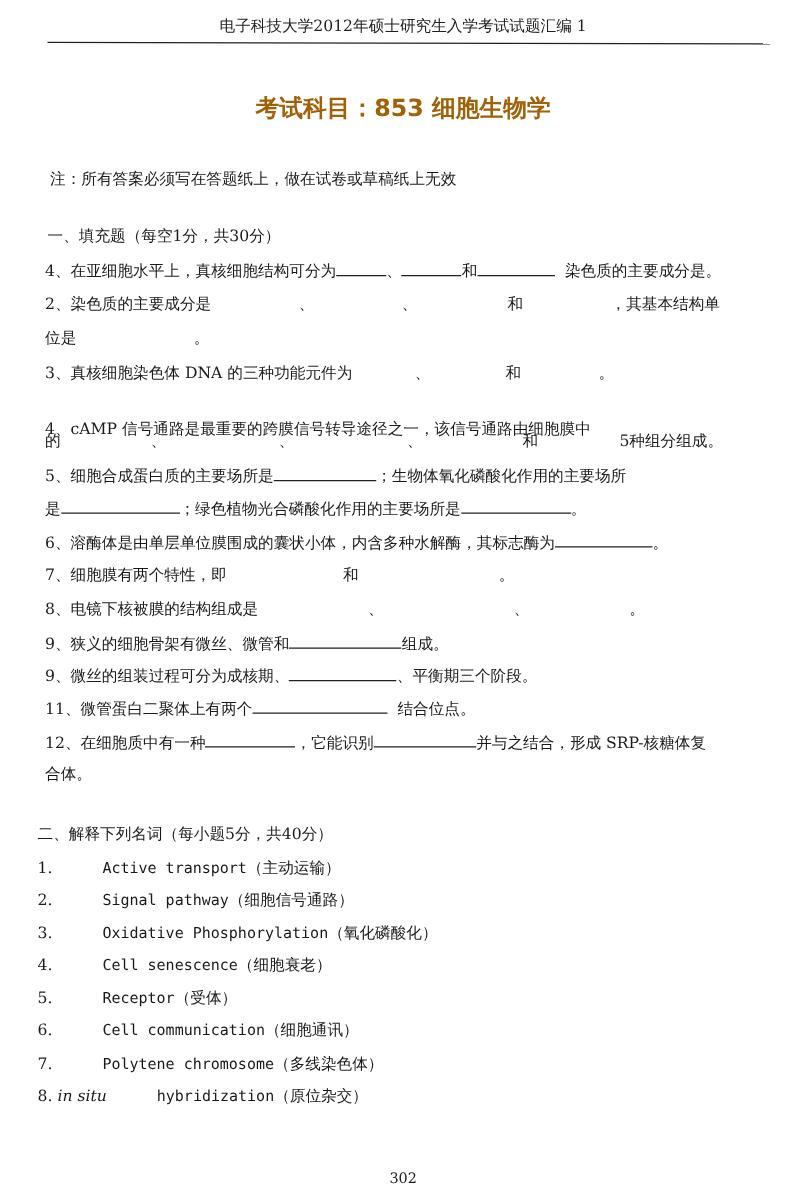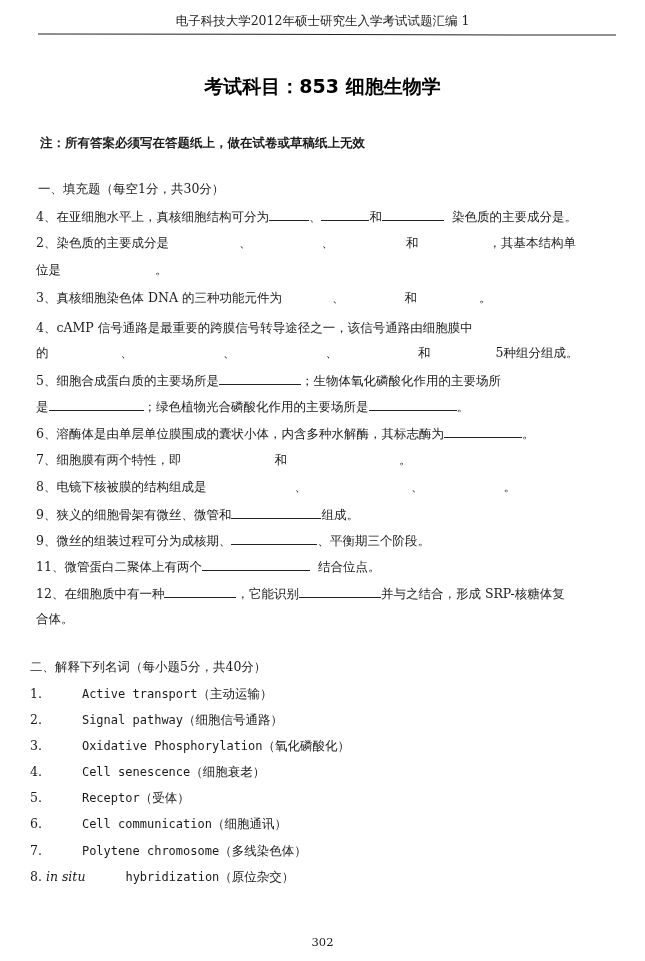--- a/index.html
+++ b/index.html
@@ -11,23 +11,23 @@
   .header {
     left: 0; width: 645px; top: 13px; text-align: center; font-size: 12.5px; color: #222;
   }
   .header-rule {
     position: absolute; left: 38px; width: 578px; top: 34px; height: 0;
     border-top: 1.6px solid #222;
     transform: rotate(0.12deg);
   }
   .title {
     left: 0; width: 645px; top: 74px; text-align: center;
-    font-family: "DejaVu Sans", sans-serif; font-weight: bold; font-size: 19px; color: #000000;
+    font-family: "DejaVu Sans", sans-serif; font-weight: bold; font-size: 19px; color: #a16207;
   }
-  .note { left: 40px; top: 135px; font-size: 12.5px; font-weight: bold; }
+  .note { left: 40px; top: 135px; font-size: 12.5px; }
   .sec { left: 38px; font-size: 12.5px; }
   .line { left: 36px; font-size: 12.5px; }
   .blank {
     display: inline-block; border-bottom: 1.2px solid #222; height: 12px; vertical-align: baseline;
   }
   .gap { display: inline-block; }
   .term { left: 30px; font-size: 12.5px; }
   .term .en { font-family: "DejaVu Sans Mono", monospace; font-size: 12px; letter-spacing: 0px; margin-left: 36px; }
   .term .it { font-style: italic; font-family: "DejaVu Serif", serif; text-align: right; }
   .pageno { left: 0; width: 645px; top: 935px; text-align: center; font-size: 11.5px; }
@@ -52,21 +52,21 @@
   <span>2、染色质的主要成分是</span><span class="gap" style="width:70px"></span><span>、</span><span class="gap" style="width:70px"></span><span>、</span><span class="gap" style="width:72px"></span><span>和</span><span class="gap" style="width:70px"></span><span>，其基本结构单</span>
 </div>
 <div class="abs line" style="top:262px">
   <span>位是</span><span class="gap" style="width:94px"></span><span>。</span>
 </div>
 
 <div class="abs line" style="top:290px">
   <span>3、真核细胞染色体 DNA 的三种功能元件为</span><span class="gap" style="width:50px"></span><span>、</span><span class="gap" style="width:60px"></span><span>和</span><span class="gap" style="width:62px"></span><span>。</span>
 </div>
 
-<div class="abs line" style="top:320px">
+<div class="abs line" style="top:335px">
   <span>4、cAMP 信号通路是最重要的跨膜信号转导途径之一，该信号通路由细胞膜中</span>
 </div>
 <div class="abs line" style="top:345px">
   <span>的</span><span class="gap" style="width:72px"></span><span>、</span><span class="gap" style="width:90px"></span><span>、</span><span class="gap" style="width:90px"></span><span>、</span><span class="gap" style="width:80px"></span><span>和</span><span class="gap" style="width:65px"></span><span>5种组分组成。</span>
 </div>
 
 <div class="abs line" style="top:372px">
   <span>5、细胞合成蛋白质的主要场所是</span><span class="blank" style="width:82px"></span><span>；生物体氧化磷酸化作用的主要场所</span>
 </div>
 <div class="abs line" style="top:398px">

